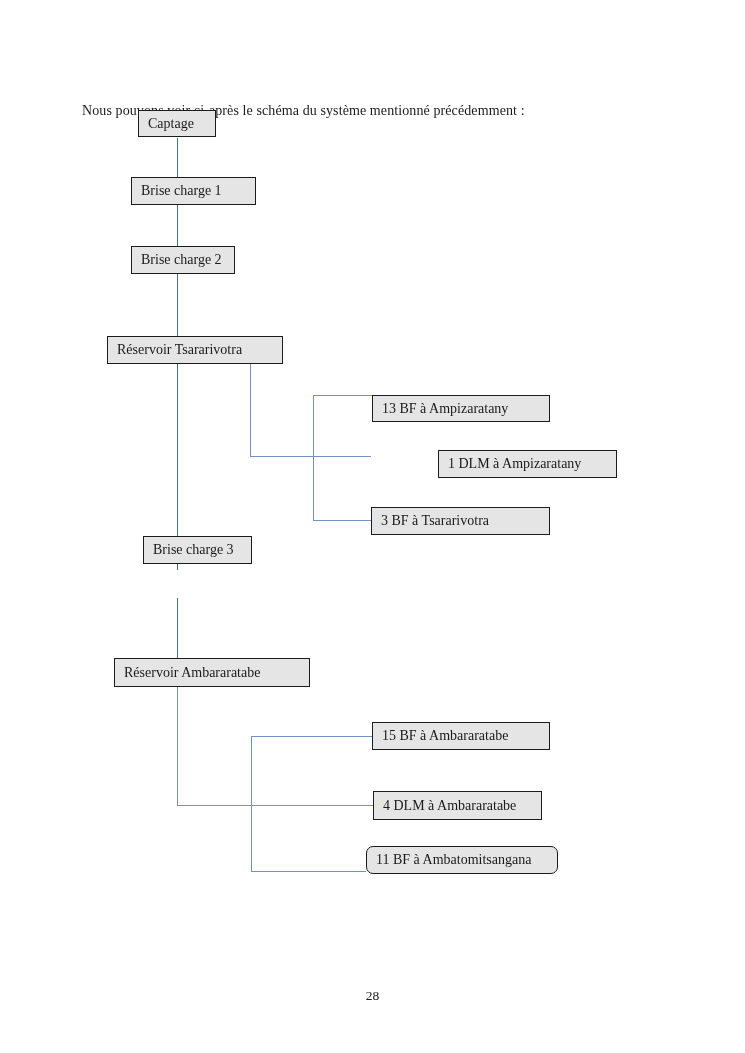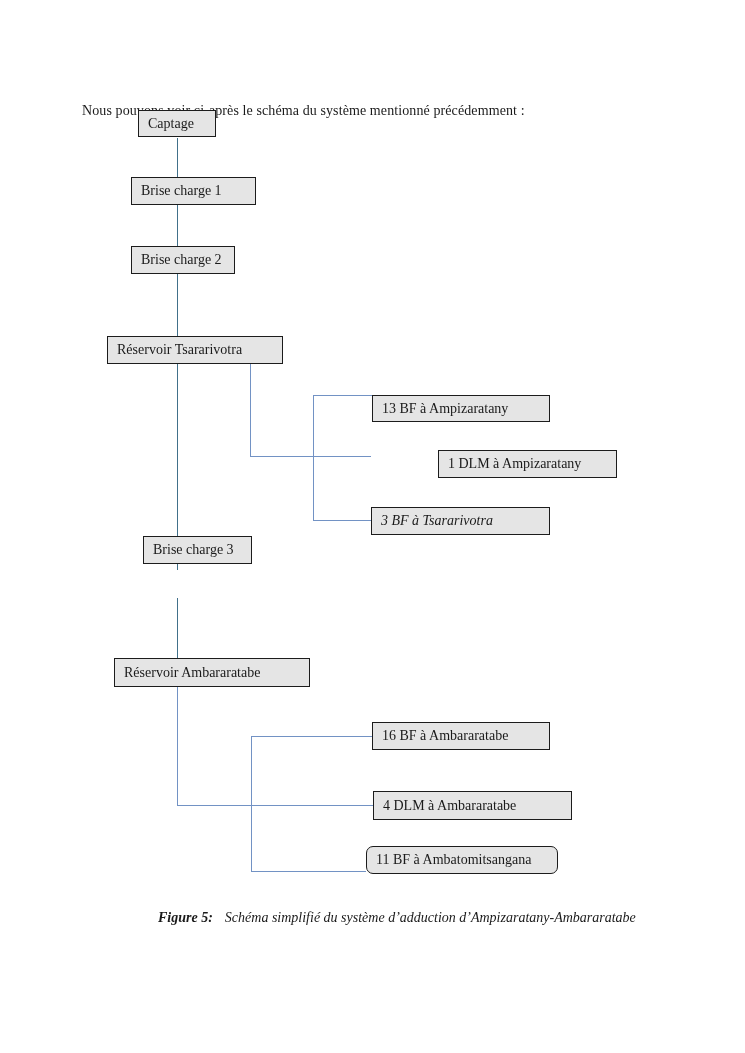--- a/index.html
+++ b/index.html
@@ -95,38 +95,36 @@
       </div>
       <div class="node" style="left: 107px; top: 336px; width: 176px; height: 28px; border-color: rgb(28, 28, 28);">
         <span>Réservoir Tsararivotra</span>
       </div>
       <div class="node" style="left: 372px; top: 395px; width: 178px; height: 27px; border-color: rgb(28, 28, 28); align-items: center;">
         <span>13 BF à Ampizaratany</span>
       </div>
       <div class="node" style="left: 390px; top: 450px; width: 179px; height: 28px; border-color: rgb(28, 28, 28); margin-left: 48px;">
         <span>1 DLM à Ampizaratany</span>
       </div>
-      <div class="node" style="left: 371px; top: 507px; width: 179px; height: 28px; border-color: rgb(28, 28, 28); font-style: italic;">
+      <div class="node" style="left: 371px; top: 507px; width: 179px; height: 28px; border-color: rgb(28, 28, 28);">
         <span>3 BF à Tsararivotra</span>
       </div>
       <div class="node" style="left: 143px; top: 536px; width: 109px; height: 28px; border-color: rgb(28, 28, 28);">
         <span>Brise charge 3</span>
       </div>
       <div class="node" style="left: 114px; top: 658px; width: 196px; height: 29px; border-color: rgb(28, 28, 28);">
         <span>Réservoir Ambararatabe</span>
       </div>
       <div class="node" style="left: 372px; top: 722px; width: 178px; height: 28px; border-color: rgb(28, 28, 28);">
-        <span>16 BF à Ambararatabe</span>
+        <span>15 BF à Ambararatabe</span>
       </div>
-      <div class="node" style="left: 373px; top: 791px; width: 199px; height: 29px; border-color: rgb(28, 28, 28);">
+      <div class="node" style="left: 373px; top: 791px; width: 169px; height: 29px; border-color: rgb(28, 28, 28);">
         <span>4 DLM à Ambararatabe</span>
       </div>
       <div class="node" style="left: 366px; top: 846px; width: 192px; height: 28px; border-color: rgb(28, 28, 28); border-radius: 7px;">
         <span>11 BF à Ambatomitsangana</span>
       </div>
     </div>
 
-  <p class="caption">
-    <span class="cap-label">Figure 5:</span><span>Schéma simplifié du système d’adduction d’Ampizaratany-Ambararatabe</span>
-  </p>
 
+  <p class="page-number">28</p>
 
 </div>
 
 </body></html>

